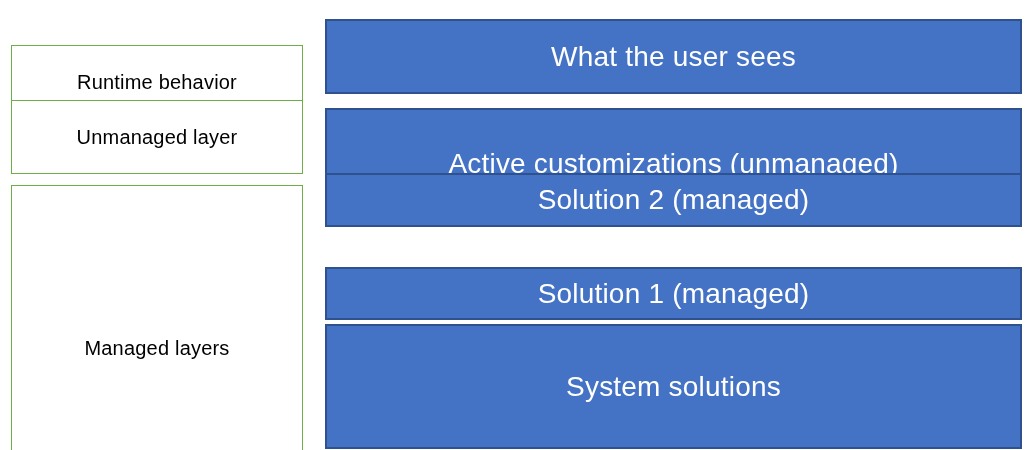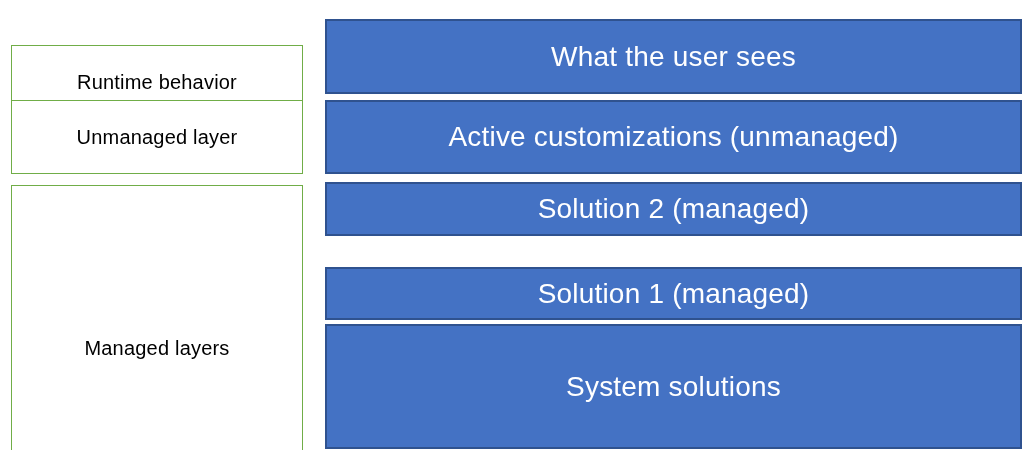--- a/index.html
+++ b/index.html
@@ -41,22 +41,22 @@
     justify-content: center;
     color: #ffffff;
     font-size: 28px;
     letter-spacing: 0.2px;
   }
   .cat-runtime   { top: 13px;  height: 74px; margin-top: 32px; }
   .cat-unmanaged { top: 100px; height: 74px; text-align: center; }
   .cat-managed   { top: 185px; height: 326px; }
 
   .layer-user    { top: 19px;  height: 75px; }
-  .layer-active  { top: 100px; height: 74px; }
-  .layer-sol2    { top: 182px; height: 54px; justify-content: center; }
+  .layer-active  { top: 108px; height: 74px; align-items: flex-end; }
+  .layer-sol2    { top: 173px; height: 54px; justify-content: center; }
   .layer-sol1    { top: 267px; height: 53px; }
   .layer-system  { top: 324px; height: 125px; }
 </style>
 </head>
 <body>
 
 <div class="canvas">
 
   <div class="cat-box cat-runtime">
     <span>Runtime behavior</span>

